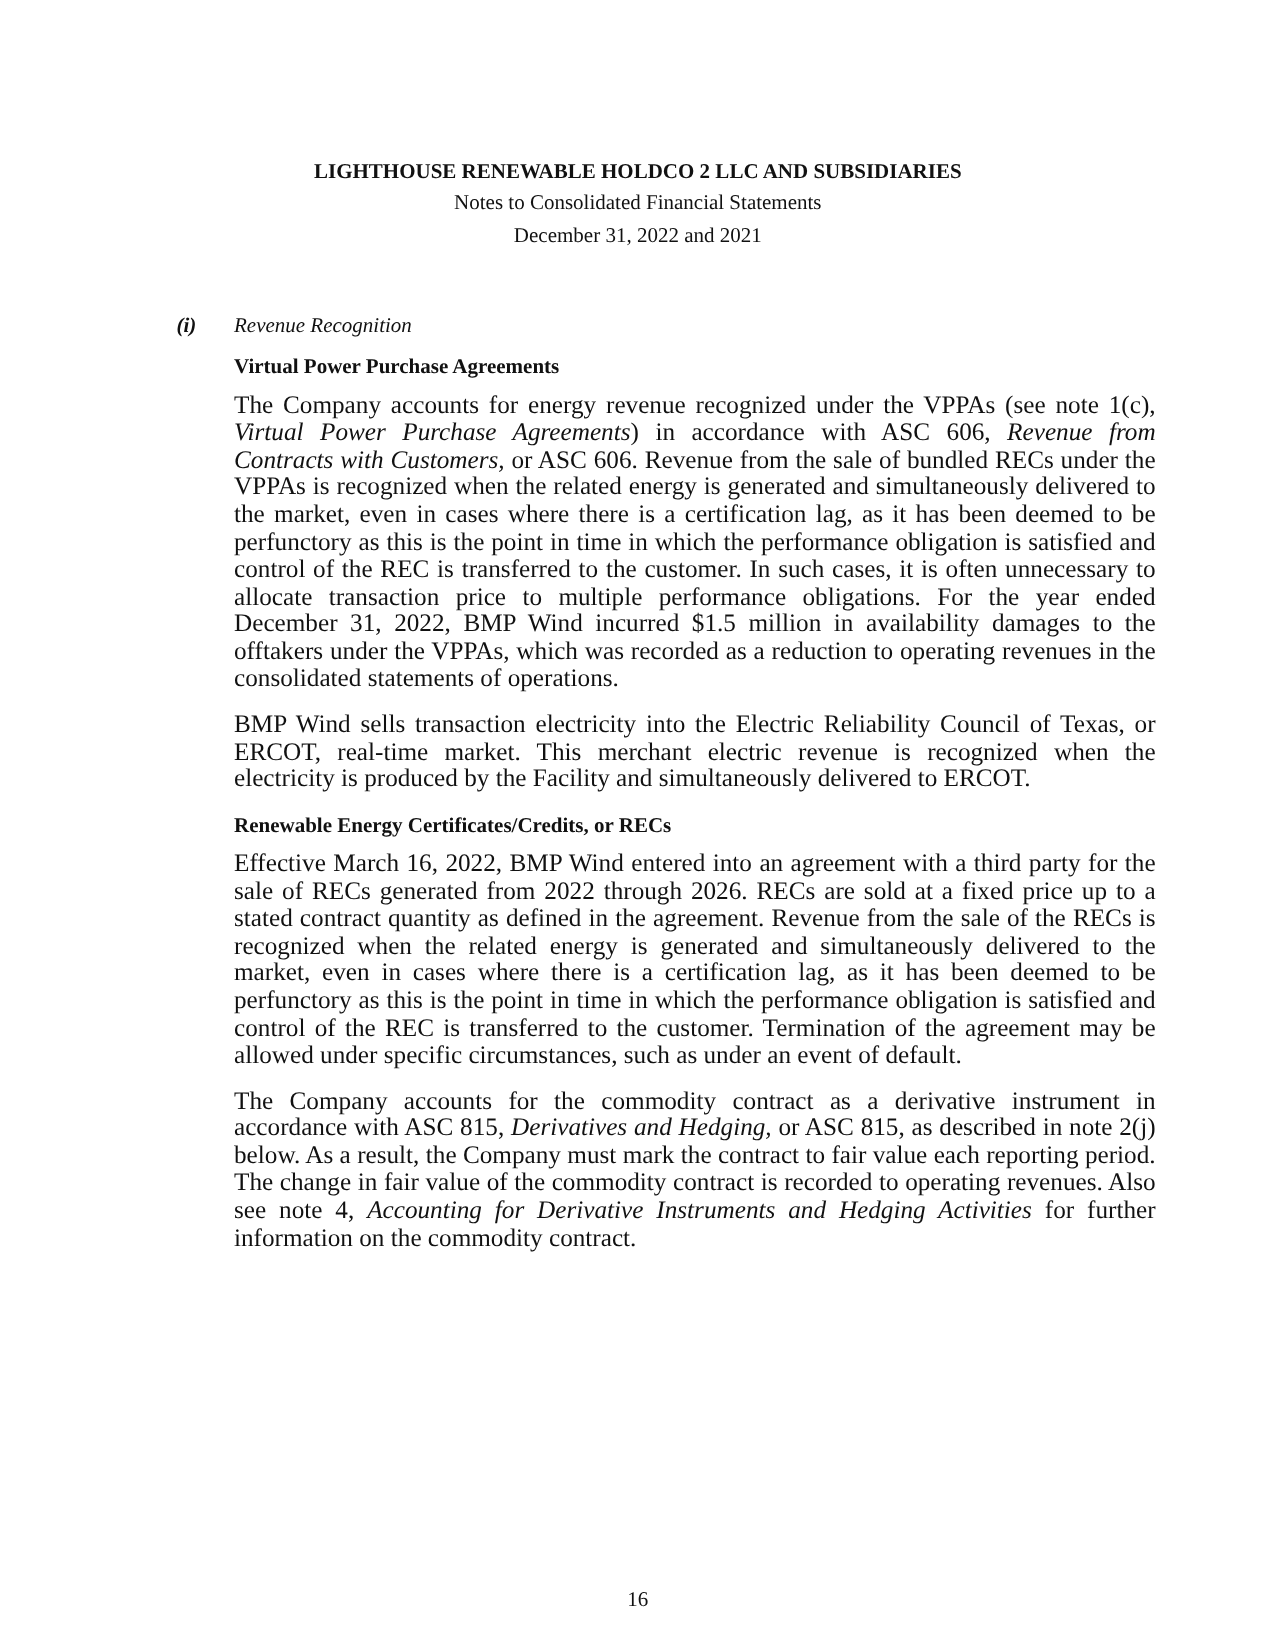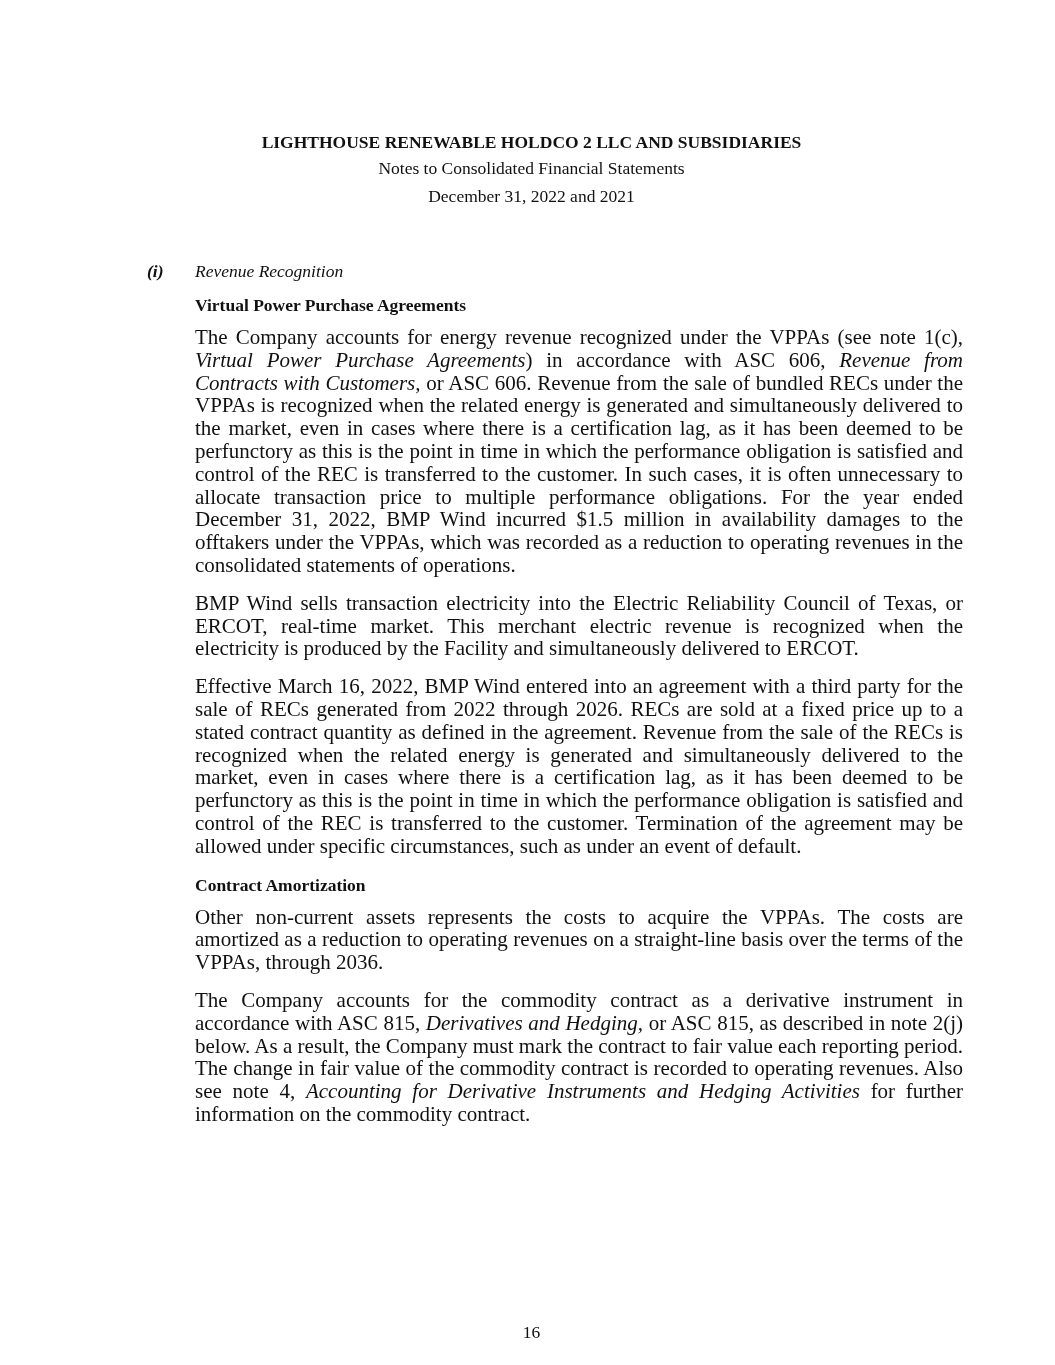--- a/index.html
+++ b/index.html
@@ -97,27 +97,24 @@
   <div>
     <p class="sub-heading">Virtual Power Purchase Agreements</p>
     <p class="para"><span>The Company accounts for energy revenue recognized under the VPPAs (see note 1(c), </span><i>Virtual Power Purchase Agreements</i><span>) in accordance with ASC 606, </span><i>Revenue from Contracts with Customers,</i><span> or ASC 606. Revenue from the sale of bundled RECs under the VPPAs is recognized when the related energy is generated and simultaneously delivered to the market, even in cases where there is a certification lag, as it has been deemed to be perfunctory as this is the point in time in which the performance obligation is satisfied and control of the REC is transferred to the customer. In such cases, it is often unnecessary to allocate transaction price to multiple performance obligations. For the year ended December 31, 2022, BMP Wind incurred $1.5 million in availability damages to the offtakers under the VPPAs, which was recorded as a reduction to operating revenues in the consolidated statements of operations.</span></p>
   </div>
 
   <div>
     <p class="para">BMP Wind sells transaction electricity into the Electric Reliability Council of Texas, or ERCOT, real-time market. This merchant electric revenue is recognized when the electricity is produced by the Facility and simultaneously delivered to ERCOT.</p>
   </div>
 
   <div>
+    <p class="sub-heading">Renewable Energy Certificates/Credits, or RECs</p>
     <p class="para">Effective March 16, 2022, BMP Wind entered into an agreement with a third party for the sale of RECs generated from 2022 through 2026. RECs are sold at a fixed price up to a stated contract quantity as defined in the agreement. Revenue from the sale of the RECs is recognized when the related energy is generated and simultaneously delivered to the market, even in cases where there is a certification lag, as it has been deemed to be perfunctory as this is the point in time in which the performance obligation is satisfied and control of the REC is transferred to the customer. Termination of the agreement may be allowed under specific circumstances, such as under an event of default.</p>
   </div>
 
-  <div>
-    <p class="sub-heading">Contract Amortization</p>
-    <p class="para">Other non-current assets represents the costs to acquire the VPPAs. The costs are amortized as a reduction to operating revenues on a straight-line basis over the terms of the VPPAs, through 2036.</p>
-  </div>
 
   <div>
     <p class="para"><span>The Company accounts for the commodity contract as a derivative instrument in accordance with ASC 815, </span><i>Derivatives and Hedging,</i><span> or ASC 815, as described in note 2(j) below. As a result, the Company must mark the contract to fair value each reporting period. The change in fair value of the commodity contract is recorded to operating revenues. Also see note 4, </span><i>Accounting for Derivative Instruments and Hedging Activities</i><span> for further information on the commodity contract.</span></p>
   </div>
 
 </div>
 
 <div class="page-number">16</div>
 
 </body></html>

